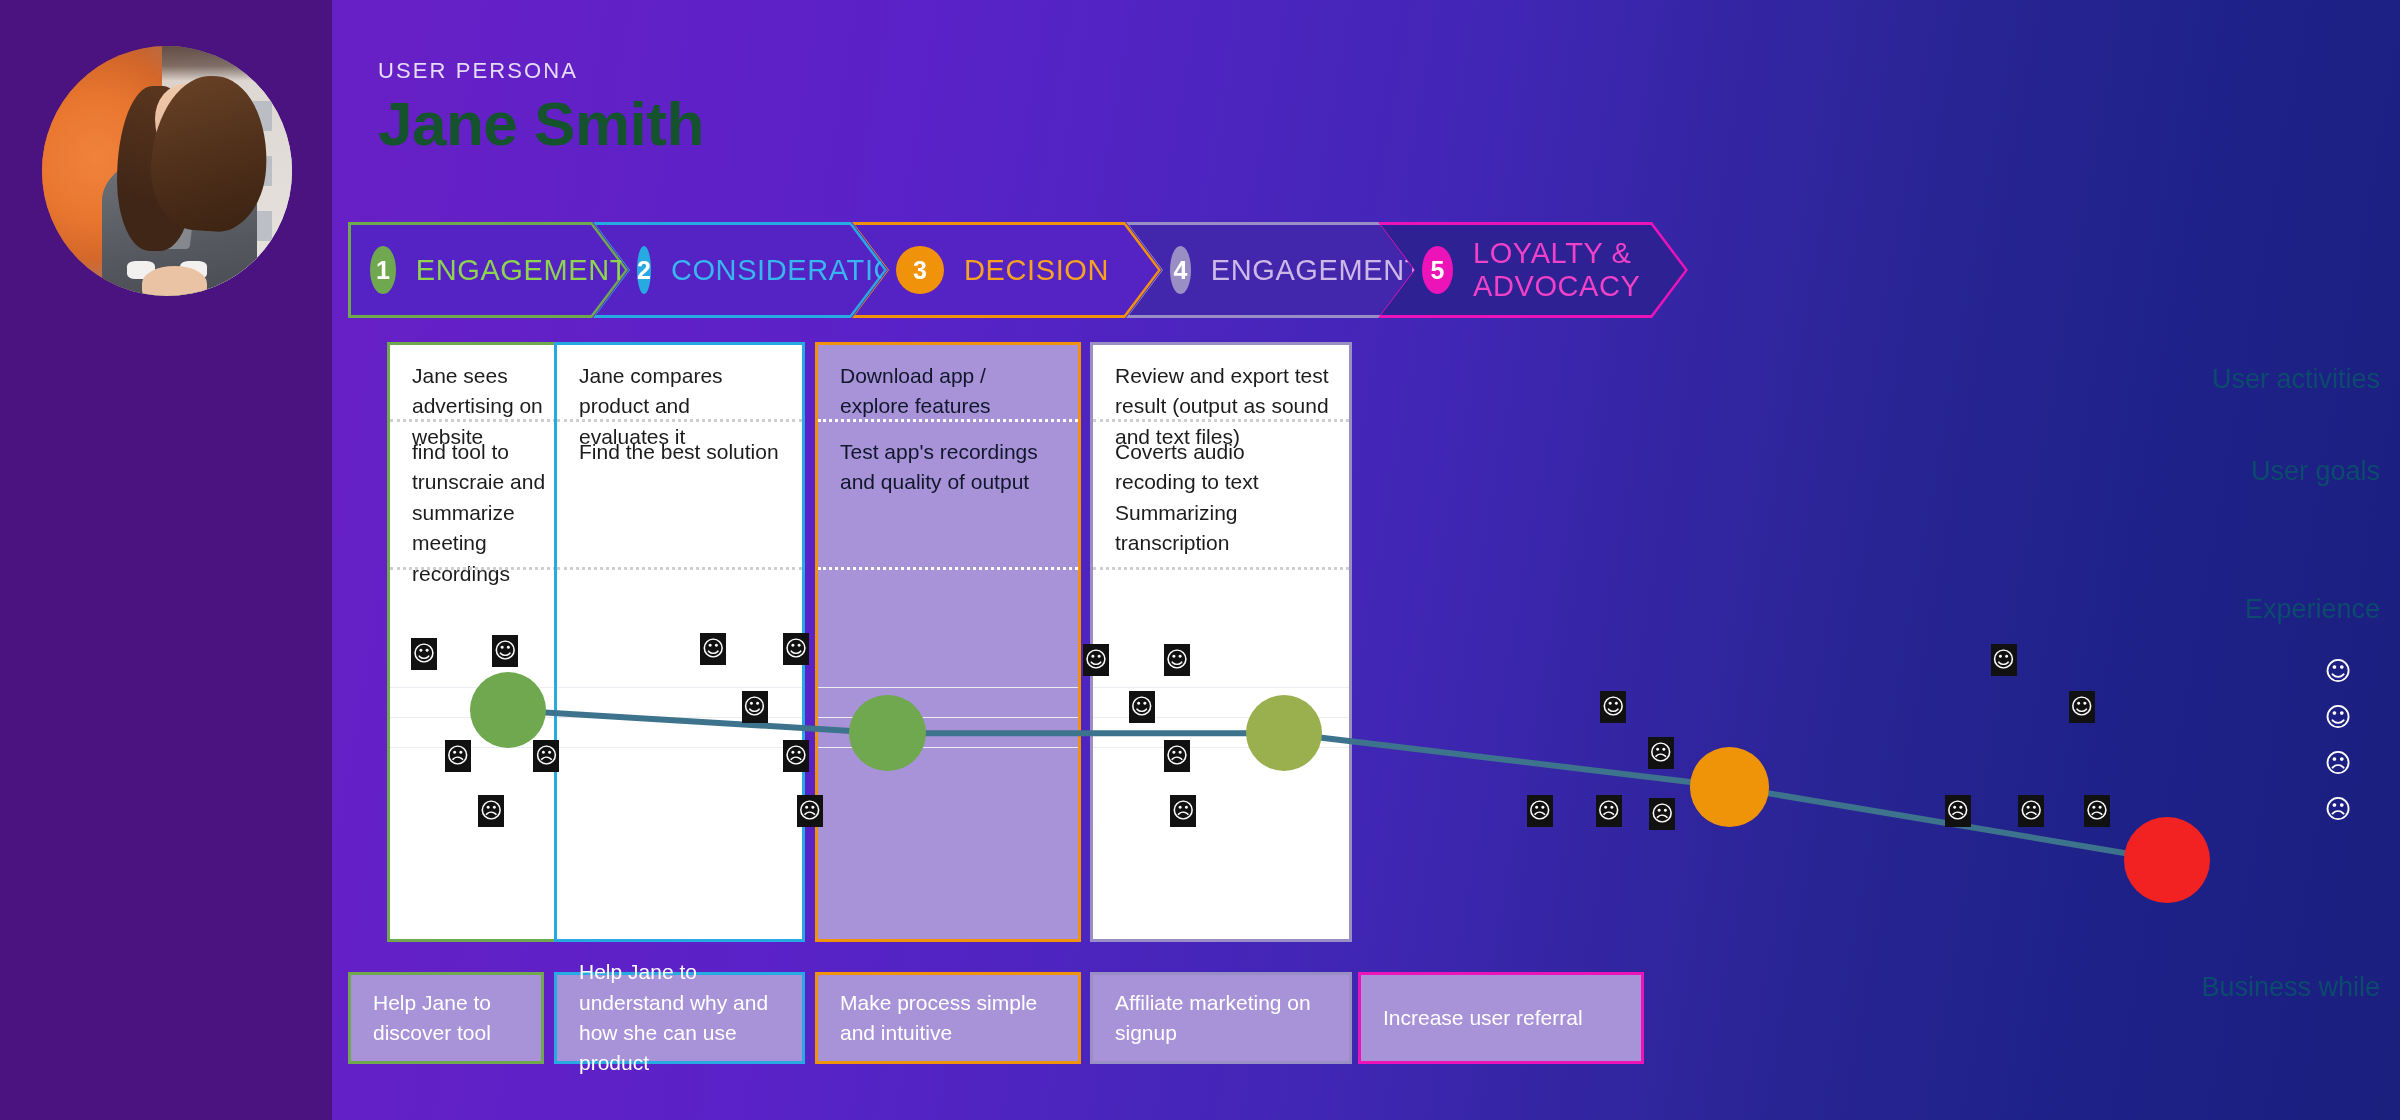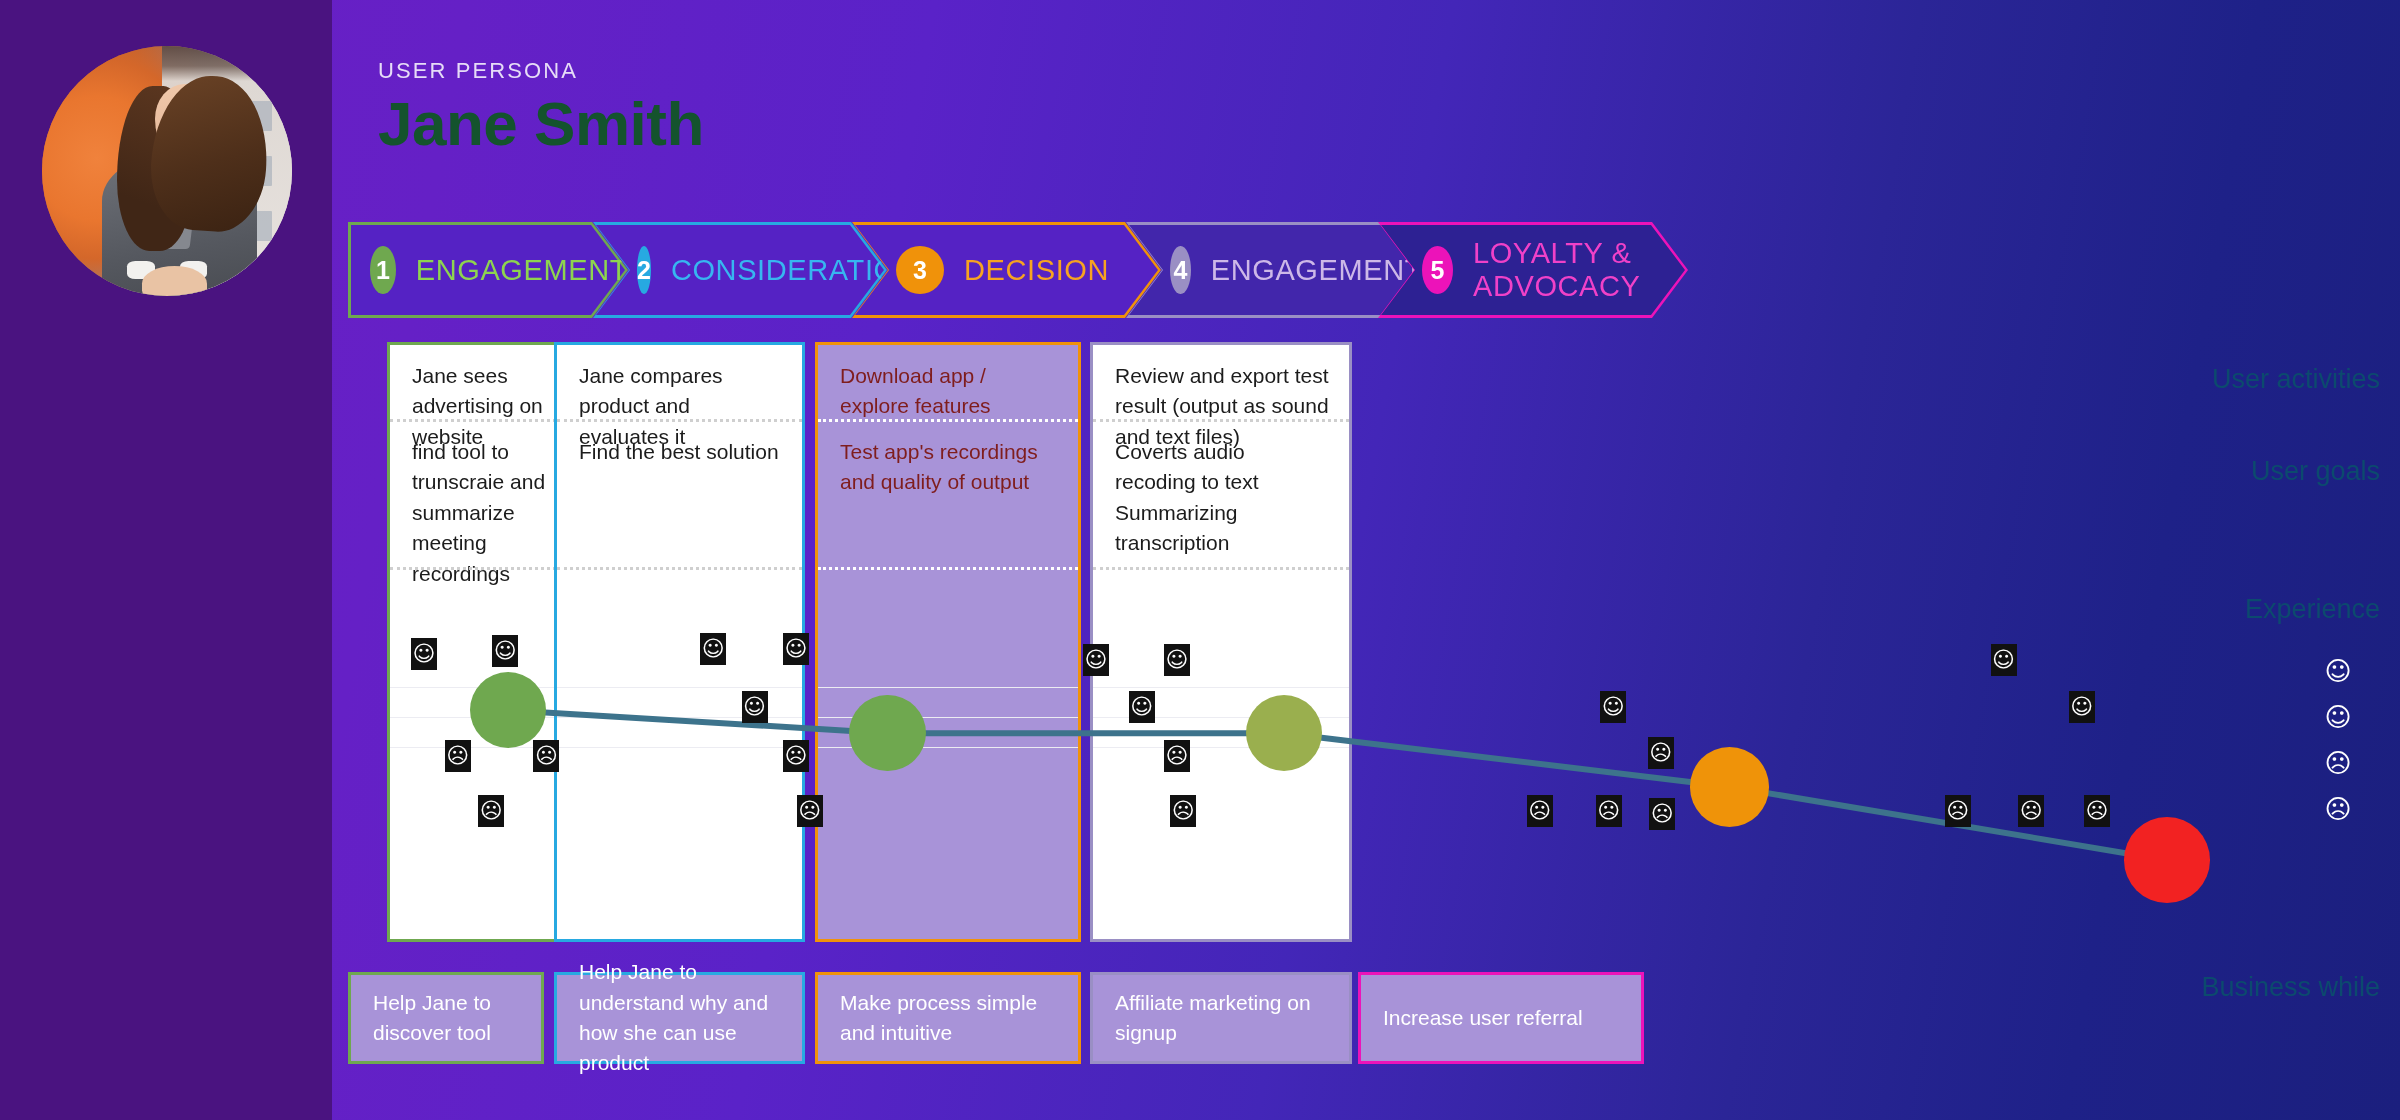--- a/index.html
+++ b/index.html
@@ -109,21 +109,21 @@
   .col-inner{ position:relative; width:100%; height:100%; }
   .cell-activities{
     position:absolute; left:0; top:0; right:0; height:60px;
     padding:16px 20px 0 22px;
   }
   .cell-goals{
     position:absolute; left:0; top:80px; right:0; height:130px;
     padding:12px 20px 0 22px;
   }
   .cell-text{ font-size:21px; line-height:1.45; color:#1c1c1c; }
-  .col.tinted .cell-text{ color:#7f1d1d; }
+  .col.tinted .cell-text{ color:#0f172a; }
   .dotted-sep{
     position:absolute; left:0; right:0; height:0;
     border-top:3px dotted #cfcfcf;
   }
   .col.tinted .dotted-sep{ border-top-color:#ffffff; }
   .sep1{ top:74px; }
   .sep2{ top:222px; }
 
   
   .gridline{ position:absolute; left:0; right:0; height:1px; background:#ececf2; }

